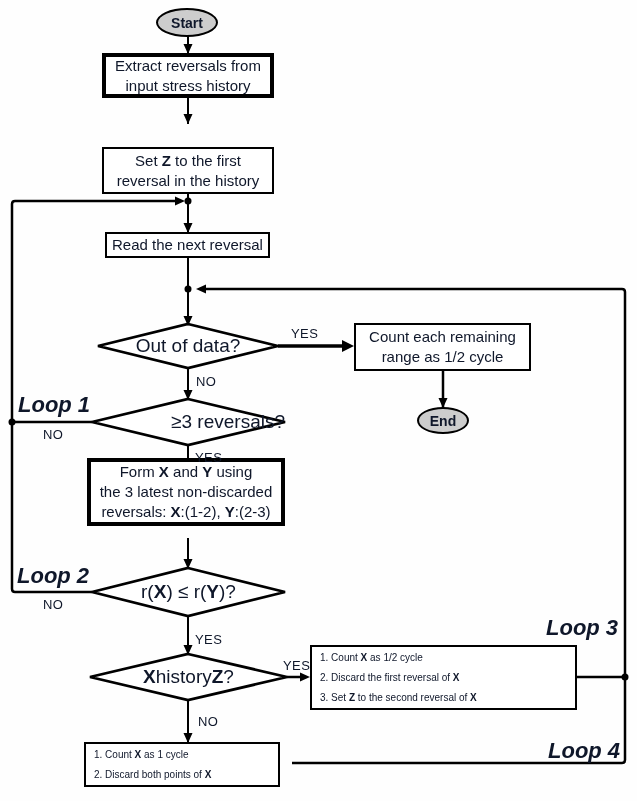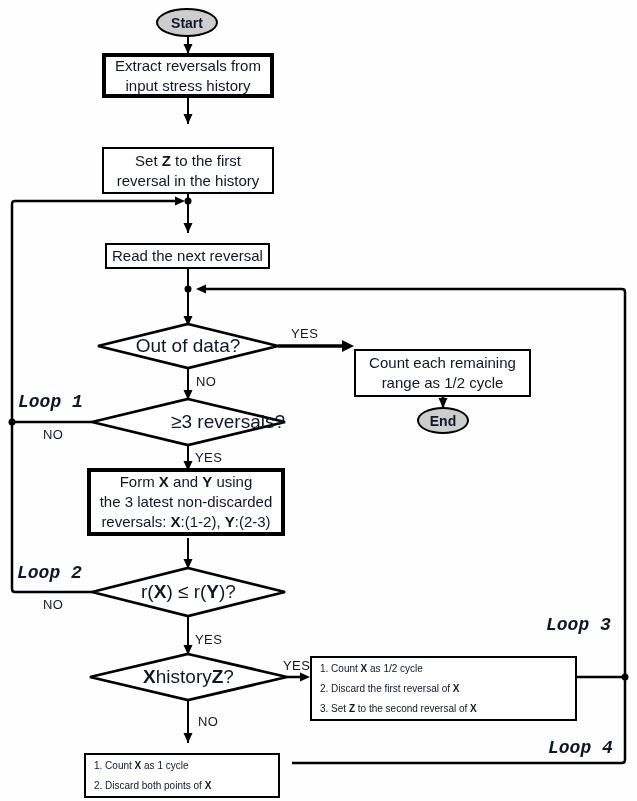--- a/index.html
+++ b/index.html
@@ -4,35 +4,35 @@
 <style>
   html,body{margin:0;padding:0;background:#ffffff;}
   #canvas{position:relative;width:637px;height:801px;background:var(--bg,#fefefe);
           font-family:"Liberation Sans","DejaVu Sans",sans-serif;color:#0f172a;overflow:hidden;}
   #wires{position:absolute;left:0;top:0;width:637px;height:801px;}
   .abs{position:absolute;box-sizing:border-box;}
   .box{background:var(--boxfill,#fff);border:2px solid var(--line,#000);
        display:flex;flex-direction:column;justify-content:center;align-items:center;
        text-align:center;font-size:15px;line-height:20px;}
   .box.thick{border-width:4px;}
-  .box.med{border-width:2.5px;margin-top:11px;}
+  .box.med{border-width:2.5px;}
   .box.list{align-items:flex-start;text-align:left;padding:0 6px 0 8px;font-size:10px;line-height:20px;}
   .terminal{background:var(--termfill,#ccc);border:2.5px solid var(--line,#000);border-radius:50%;
             display:flex;justify-content:center;align-items:center;font-weight:bold;font-size:14px;}
   .dlabel{display:flex;justify-content:center;align-items:center;font-size:19px;}
   .branch{font-size:13px;letter-spacing:0.4px;}
-  .loop{font-family:Liberation Mono, monospace;font-weight:bold;font-style:italic;font-size:18px;}
+  .loop{font-family:Liberation Sans, sans-serif;font-weight:bold;font-style:italic;font-size:22px;}
   
   .n-start{left:156px;top:8px;width:62px;height:29px;}
   .n-end{left:417px;top:407px;width:52px;height:27px;}
   .n-extract{left:102px;top:53px;width:172px;height:45px;}
   .n-setz{left:102px;top:123px;width:172px;height:47px;margin-top:24px;}
   .n-read{left:105px;top:232px;width:165px;height:26px;}
-  .n-countrem{left:354px;top:338px;width:177px;height:48px;}
-  .n-formxy{left:87px;top:468px;width:198px;height:68px;border-width:3.5px;}
+  .n-countrem{left:354px;top:323px;width:177px;height:48px;}
+  .n-formxy{left:87px;top:458px;width:198px;height:68px;border-width:3.5px;}
   .n-counthalf{left:310px;top:645px;width:267px;height:65px;}
   .n-countone{left:84px;top:742px;width:196px;height:45px;}
   .n-d1{left:98px;top:334px;width:180px;height:24px;}
   .n-d2{left:92px;top:410px;width:193px;height:24px;justify-content:flex-end;}
   .n-d3{left:92px;top:580px;width:193px;height:24px;}
   .n-d4{left:90px;top:665px;width:197px;height:24px;}
   .n-loop1{left:18px;top:392px;}
   .n-loop2{left:17px;top:563px;}
   .n-loop3{left:546px;top:615px;}
   .n-loop4{left:548px;top:738px;}

